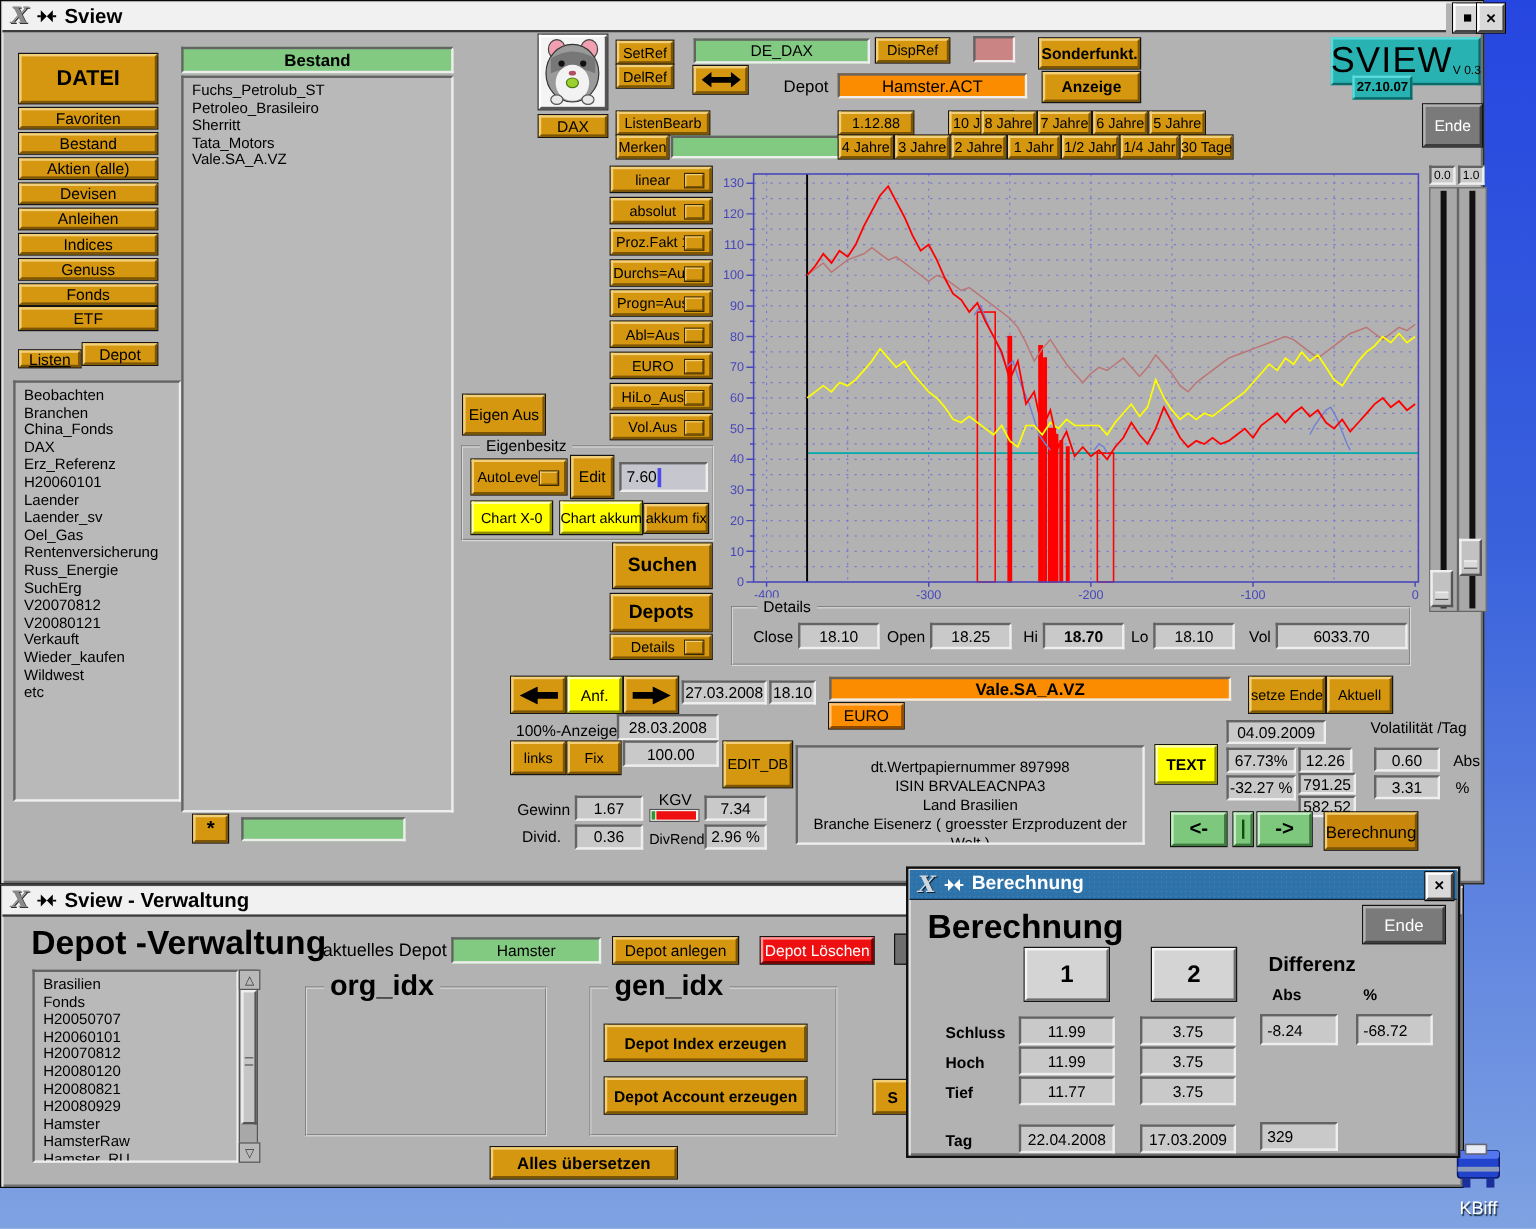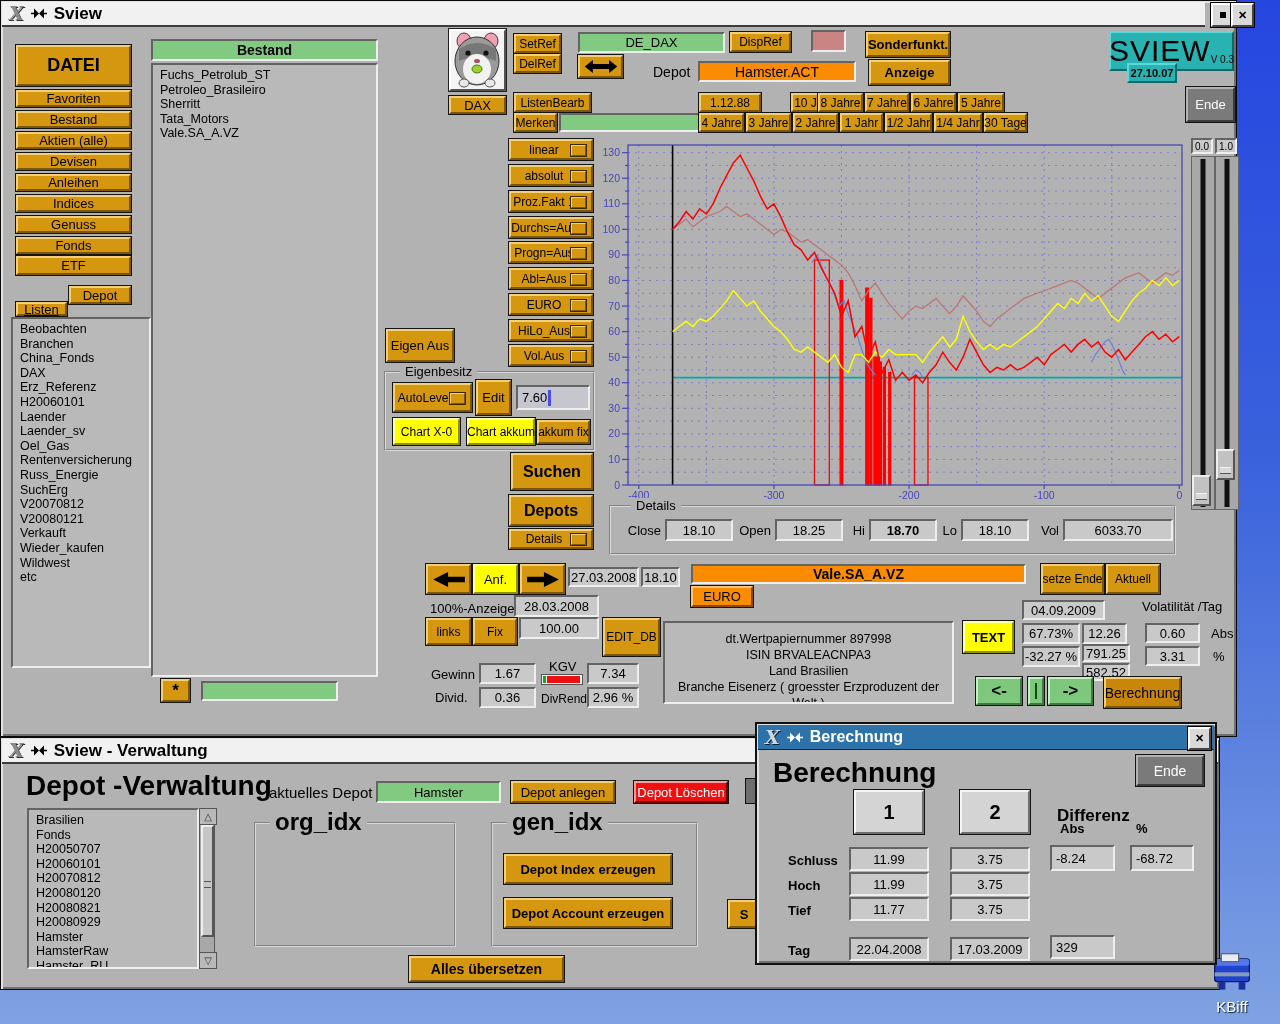--- a/index.html
+++ b/index.html
@@ -60,21 +60,21 @@
         <div class="btn" style="left: 0px; top: 0px; width: 115px; height: 17px;">Favoriten</div>
         <div class="btn" style="left: 0px; top: 21px; width: 115px; height: 17px;">Bestand</div>
         <div class="btn" style="left: 0px; top: 42px; width: 115px; height: 17px;">Aktien (alle)</div>
         <div class="btn" style="left: 0px; top: 63px; width: 115px; height: 17px;">Devisen</div>
         <div class="btn" style="left: 0px; top: 84px; width: 115px; height: 17px;">Anleihen</div>
         <div class="btn" style="left: 0px; top: 105px; width: 115px; height: 17px;">Indices</div>
         <div class="btn" style="left: 0px; top: 126px; width: 115px; height: 17px;">Genuss</div>
         <div class="btn" style="left: 0px; top: 147px; width: 115px; height: 17px;">Fonds</div>
         <div class="btn" style="left: 0px; top: 166px; width: 115px; height: 19px;">ETF</div>
       </div>
-    <div class="btn" style="left:15px;top:301px;width:51px;height:14px;text-decoration:underline;">Listen</div>
+    <div class="btn" style="left:15px;top:291px;width:51px;height:14px;text-decoration:underline;">Listen</div>
     <div class="btn" style="left:68px;top:285px;width:62px;height:18px;">Depot</div>
     <div id="watch-list" class="listbox" style="left:10px;top:316px;width:140px;height:351px;">
         <div class="li">Beobachten</div>
         <div class="li">Branchen</div>
         <div class="li">China_Fonds</div>
         <div class="li">DAX</div>
         <div class="li">Erz_Referenz</div>
         <div class="li">H20060101</div>
         <div class="li">Laender</div>
         <div class="li">Laender_sv</div>
@@ -508,21 +508,21 @@
         </svg>
       <span class="ttl">Berechnung</span>
       <div class="tb-sq" style="right:3px;left:auto;top:2px;position:absolute;height:19px;">
           <span>✕</span>
         </div>
     </div>
     <div class="lbl" style="left:16px;top:33px;font-size:28px;font-weight:bold;">Berechnung</div>
     <div class="btn gry" style="left:379px;top:31px;width:68px;height:31px;font-size:14px;">Ende</div>
     <div class="btn lg bold" style="left:97px;top:66px;width:70px;height:44px;font-size:20px;">1</div>
     <div class="btn lg bold" style="left:203px;top:66px;width:70px;height:44px;font-size:20px;">2</div>
-    <div class="lbl" style="left:300px;top:70px;font-size:17px;font-weight:bold;margin-top:12px;">Differenz</div>
+    <div class="lbl" style="left:300px;top:70px;font-size:17px;font-weight:bold;">Differenz</div>
     <div class="lbl" style="left:303px;top:97px;font-weight:bold;">Abs</div>
     <div class="lbl" style="left:379px;top:97px;font-weight:bold;">%</div>
 
     <div class="lbl" style="left:31px;top:129px;font-weight:bold;">Schluss</div>
     <div class="fld" style="left:92px;top:123px;width:80px;height:24px;">11.99</div>
     <div class="fld" style="left:193px;top:123px;width:80px;height:24px;">3.75</div>
     <div class="fld" style="left:293px;top:121px;width:65px;height:26px;justify-content:flex-start;padding-left:4px;">-8.24</div>
     <div class="fld" style="left:373px;top:121px;width:64px;height:26px;justify-content:flex-start;padding-left:4px;">-68.72</div>
 
     <div class="lbl" style="left:31px;top:154px;font-weight:bold;">Hoch</div>

